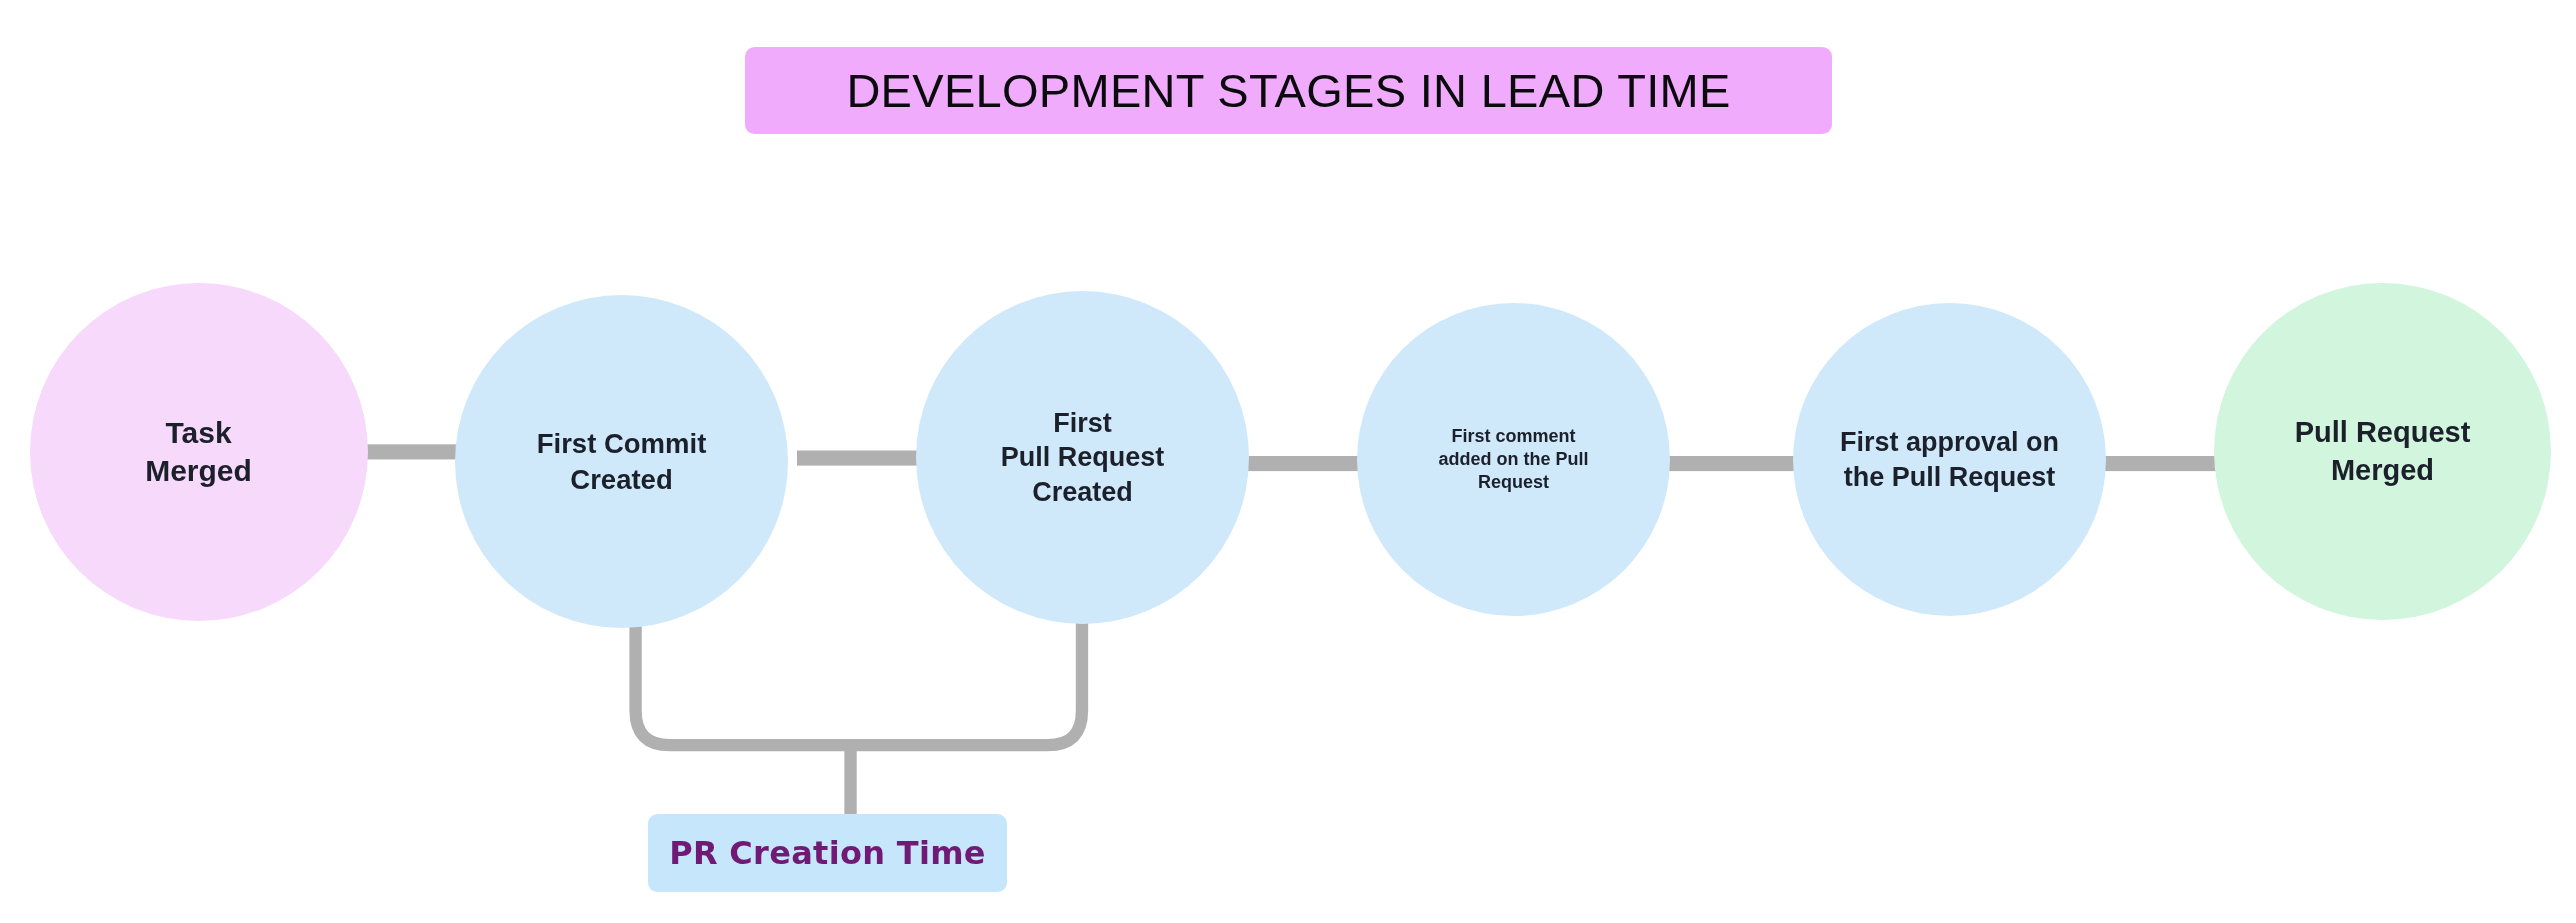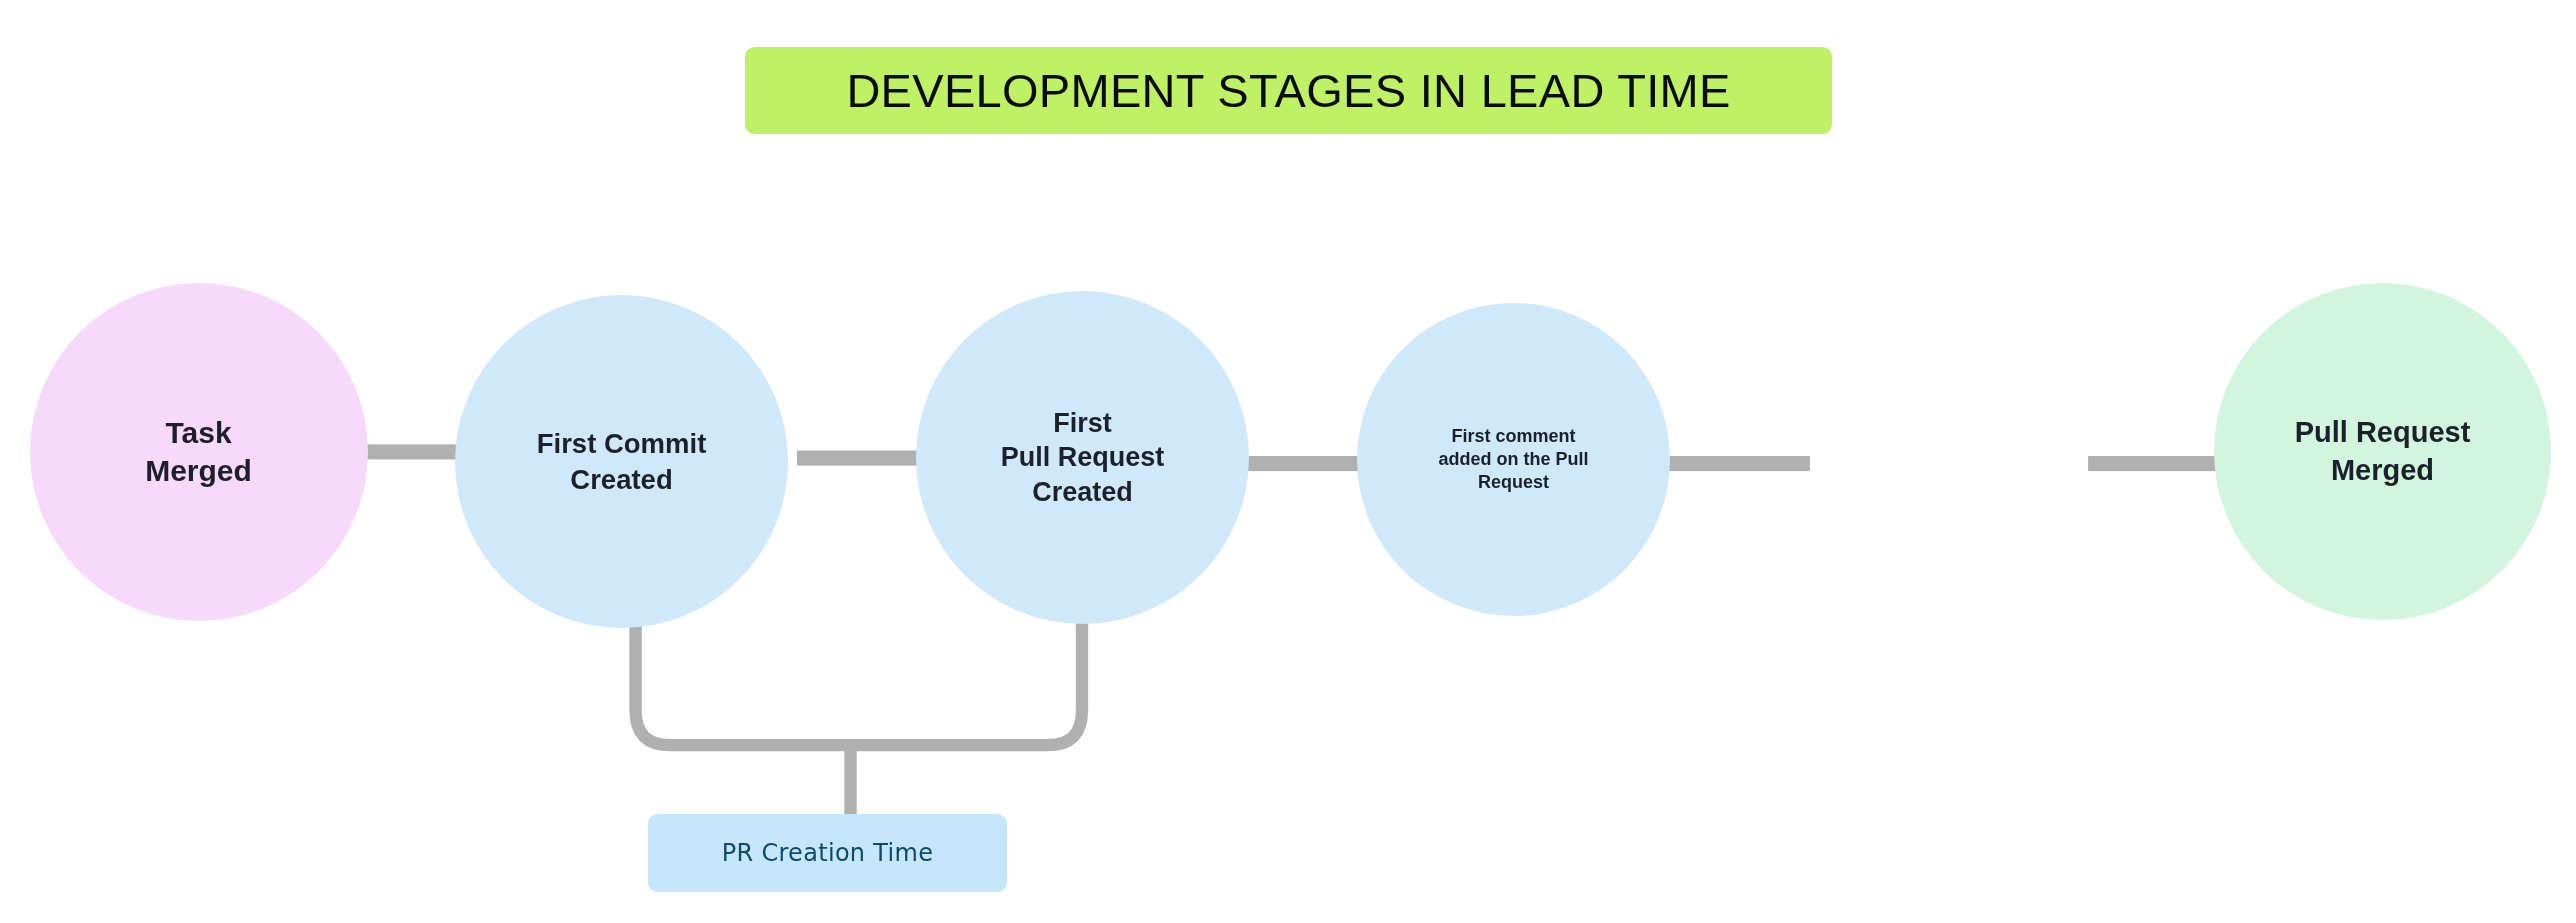--- a/index.html
+++ b/index.html
@@ -18,21 +18,21 @@
     overflow: hidden;
   }
 
   
   #title-banner {
     position: absolute;
     left: 745px;
     top: 47px;
     width: 1087px;
     height: 87px;
-    background: #bef264;
+    background: #f0abfc;
     border-radius: 9.6px;
     display: flex;
     align-items: center;
     justify-content: center;
   }
   #title-text {
     font-family: "Liberation Sans", sans-serif;
     font-size: 47px;
     font-weight: 400;
     color: #0b0b0d;
@@ -96,23 +96,23 @@
     width: 359px;
     height: 78px;
     background: #c5e6fb;
     border-radius: 9.6px;
     display: flex;
     align-items: center;
     justify-content: center;
   }
   #annotation-pr-creation-time .annotation-label {
     font-family: "DejaVu Sans", sans-serif;
-    font-size: 24px;
-    font-weight: 400;
-    color: #0c4a6e;
+    font-size: 32px;
+    font-weight: 700;
+    color: #701a75;
     white-space: nowrap;
     letter-spacing: 0.3px;
   }
 </style>
 </head>
 <body>
 
 <div id="canvas">
 
   <div id="title-banner">
@@ -147,20 +147,24 @@
 Pull Request
 Created</span>
   </div>
 
   <div class="node" id="node-first-comment">
     <span class="node-label">First comment
 added on the Pull
 Request</span>
   </div>
 
+  <div class="node" id="node-first-approval">
+    <span class="node-label">First approval on
+the Pull Request</span>
+  </div>
 
   <div class="node" id="node-pr-merged">
     <span class="node-label">Pull Request
 Merged</span>
   </div>
 
   <div id="annotation-pr-creation-time">
     <span class="annotation-label">PR Creation Time</span>
   </div>
 

